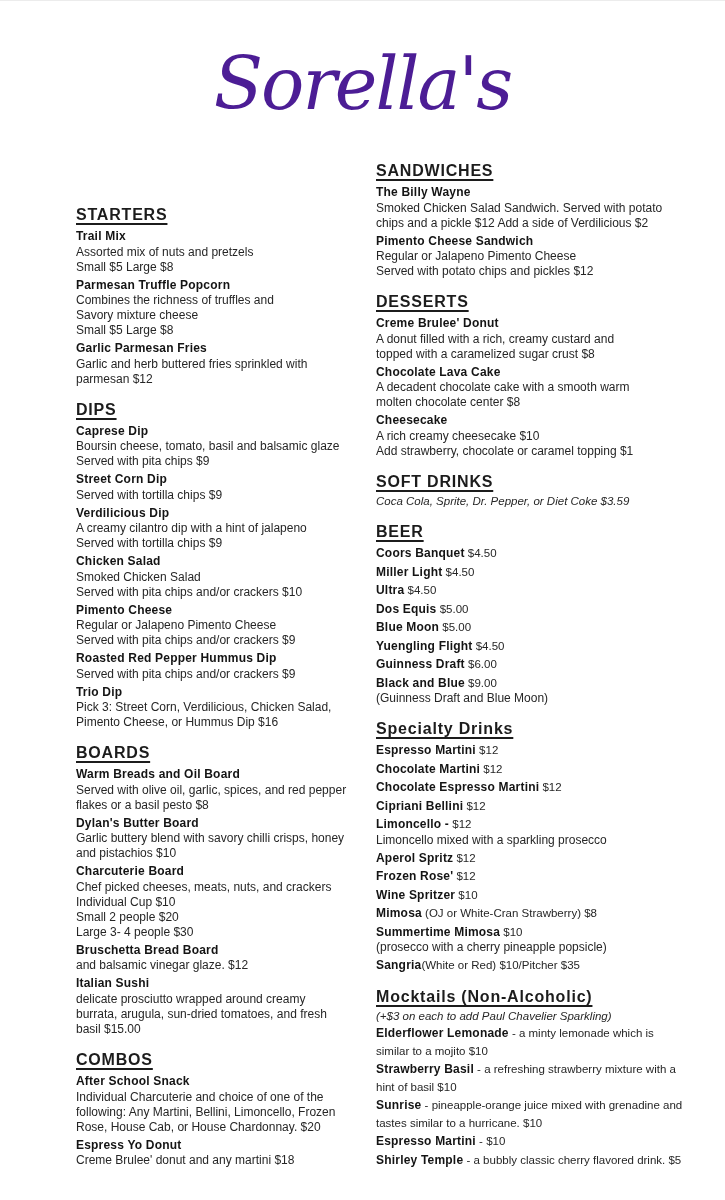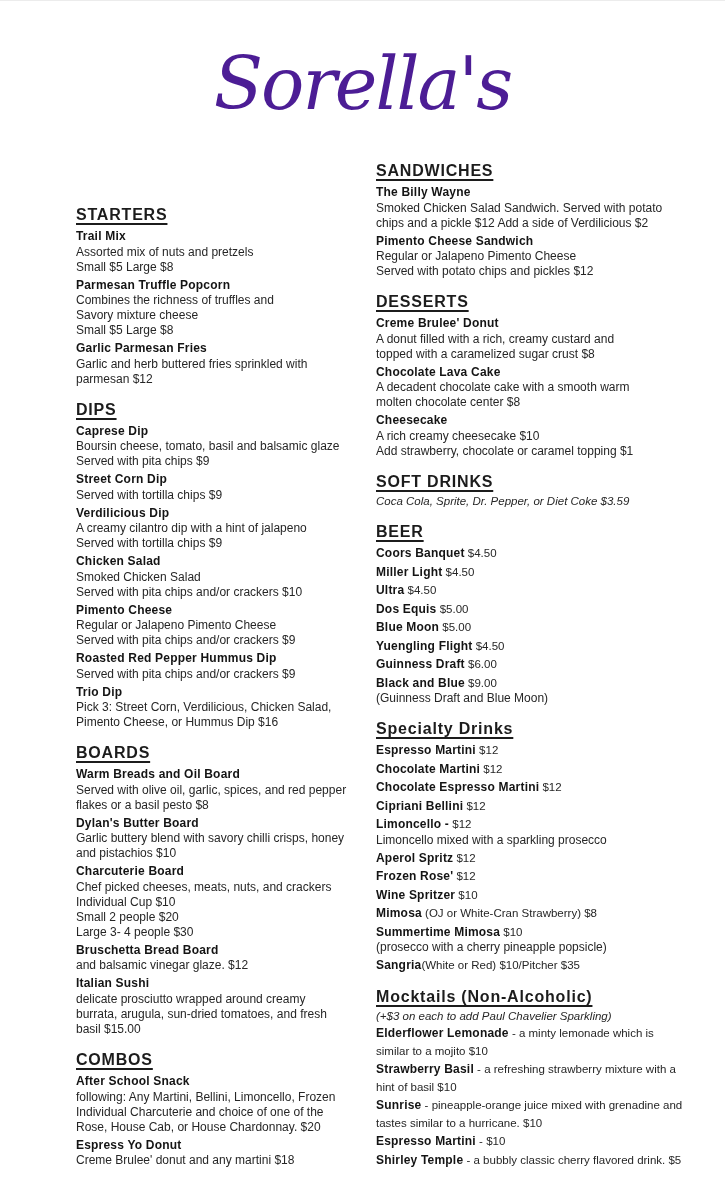--- a/index.html
+++ b/index.html
@@ -157,22 +157,22 @@
           <div class="item-name-line"><span class="item-name">Italian Sushi</span></div>
           <div class="item-desc">delicate prosciutto wrapped around creamy</div>
           <div class="item-desc">burrata, arugula, sun-dried tomatoes, and fresh</div>
           <div class="item-desc">basil $15.00</div>
         </div>
       </section>
       <section class="menu-section">
         <h2 class="section-title">COMBOS</h2>
         <div class="menu-item">
           <div class="item-name-line"><span class="item-name">After School Snack</span></div>
+          <div class="item-desc">Individual Charcuterie and choice of one of the</div>
           <div class="item-desc">following:  Any Martini, Bellini, Limoncello, Frozen</div>
-          <div class="item-desc">Individual Charcuterie and choice of one of the</div>
           <div class="item-desc">Rose, House Cab, or House Chardonnay. $20</div>
         </div>
         <div class="menu-item">
           <div class="item-name-line"><span class="item-name">Espress Yo Donut</span></div>
           <div class="item-desc">Creme Brulee' donut and any martini $18</div>
         </div>
       </section>
     </div>
   <div class="col-right">
       <section class="menu-section">

